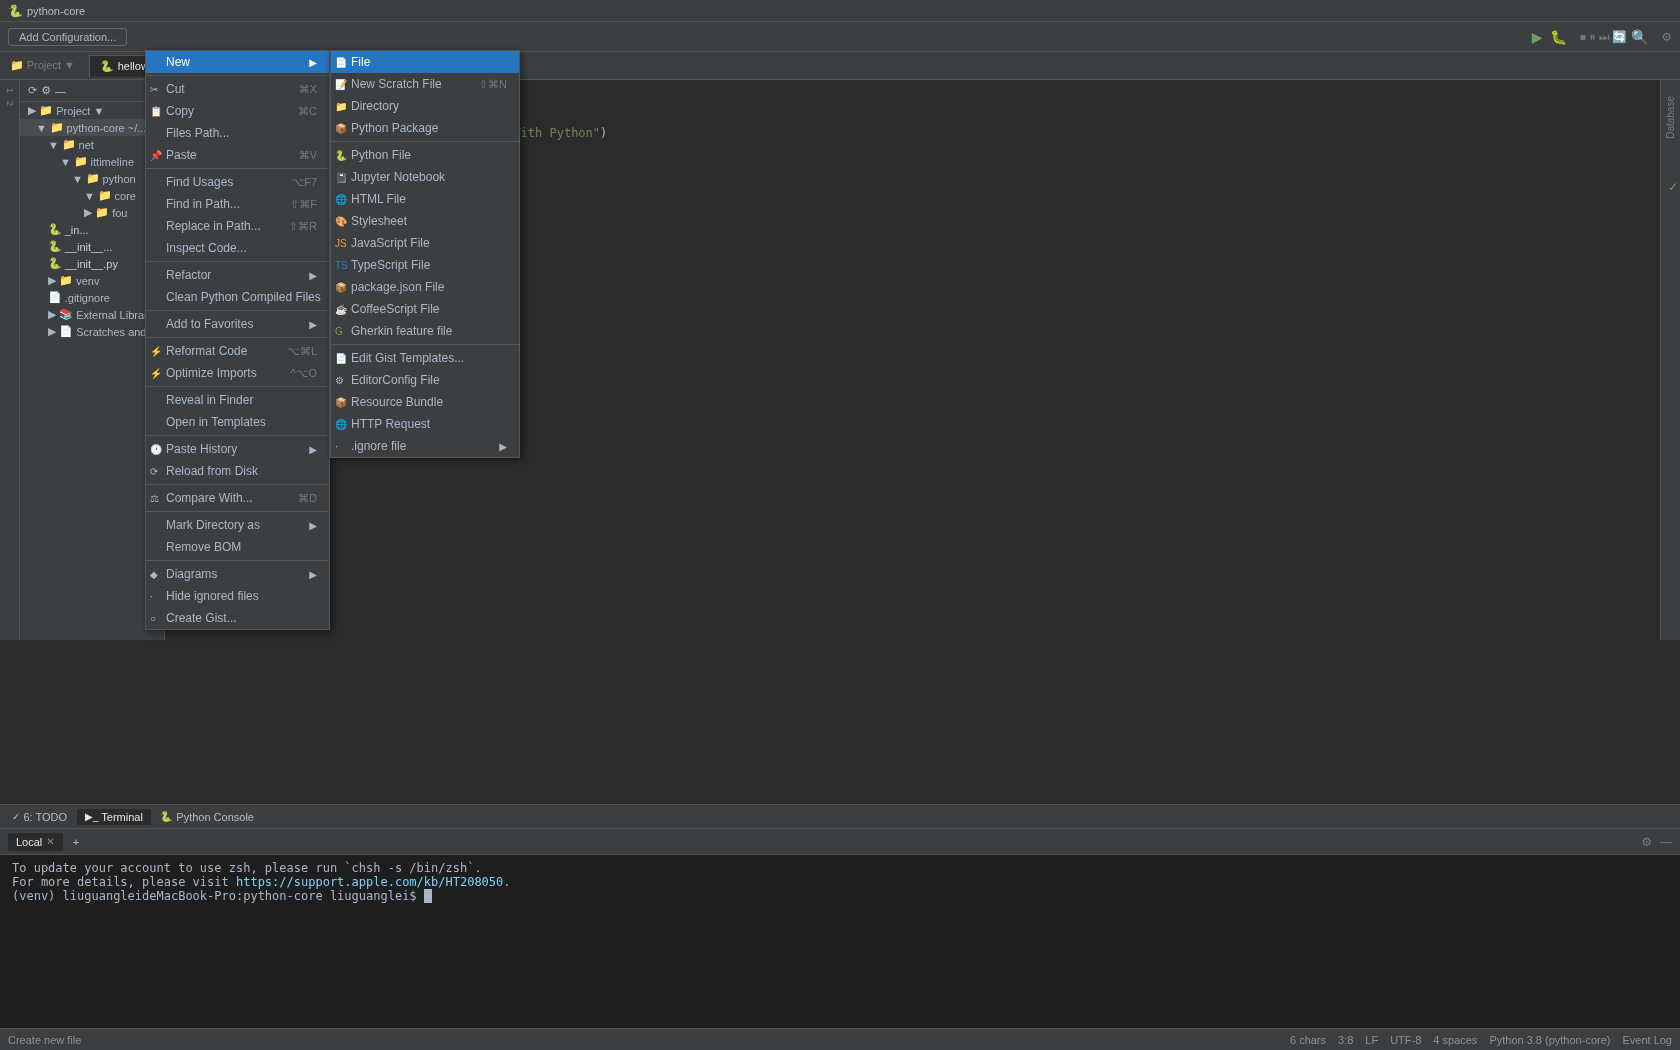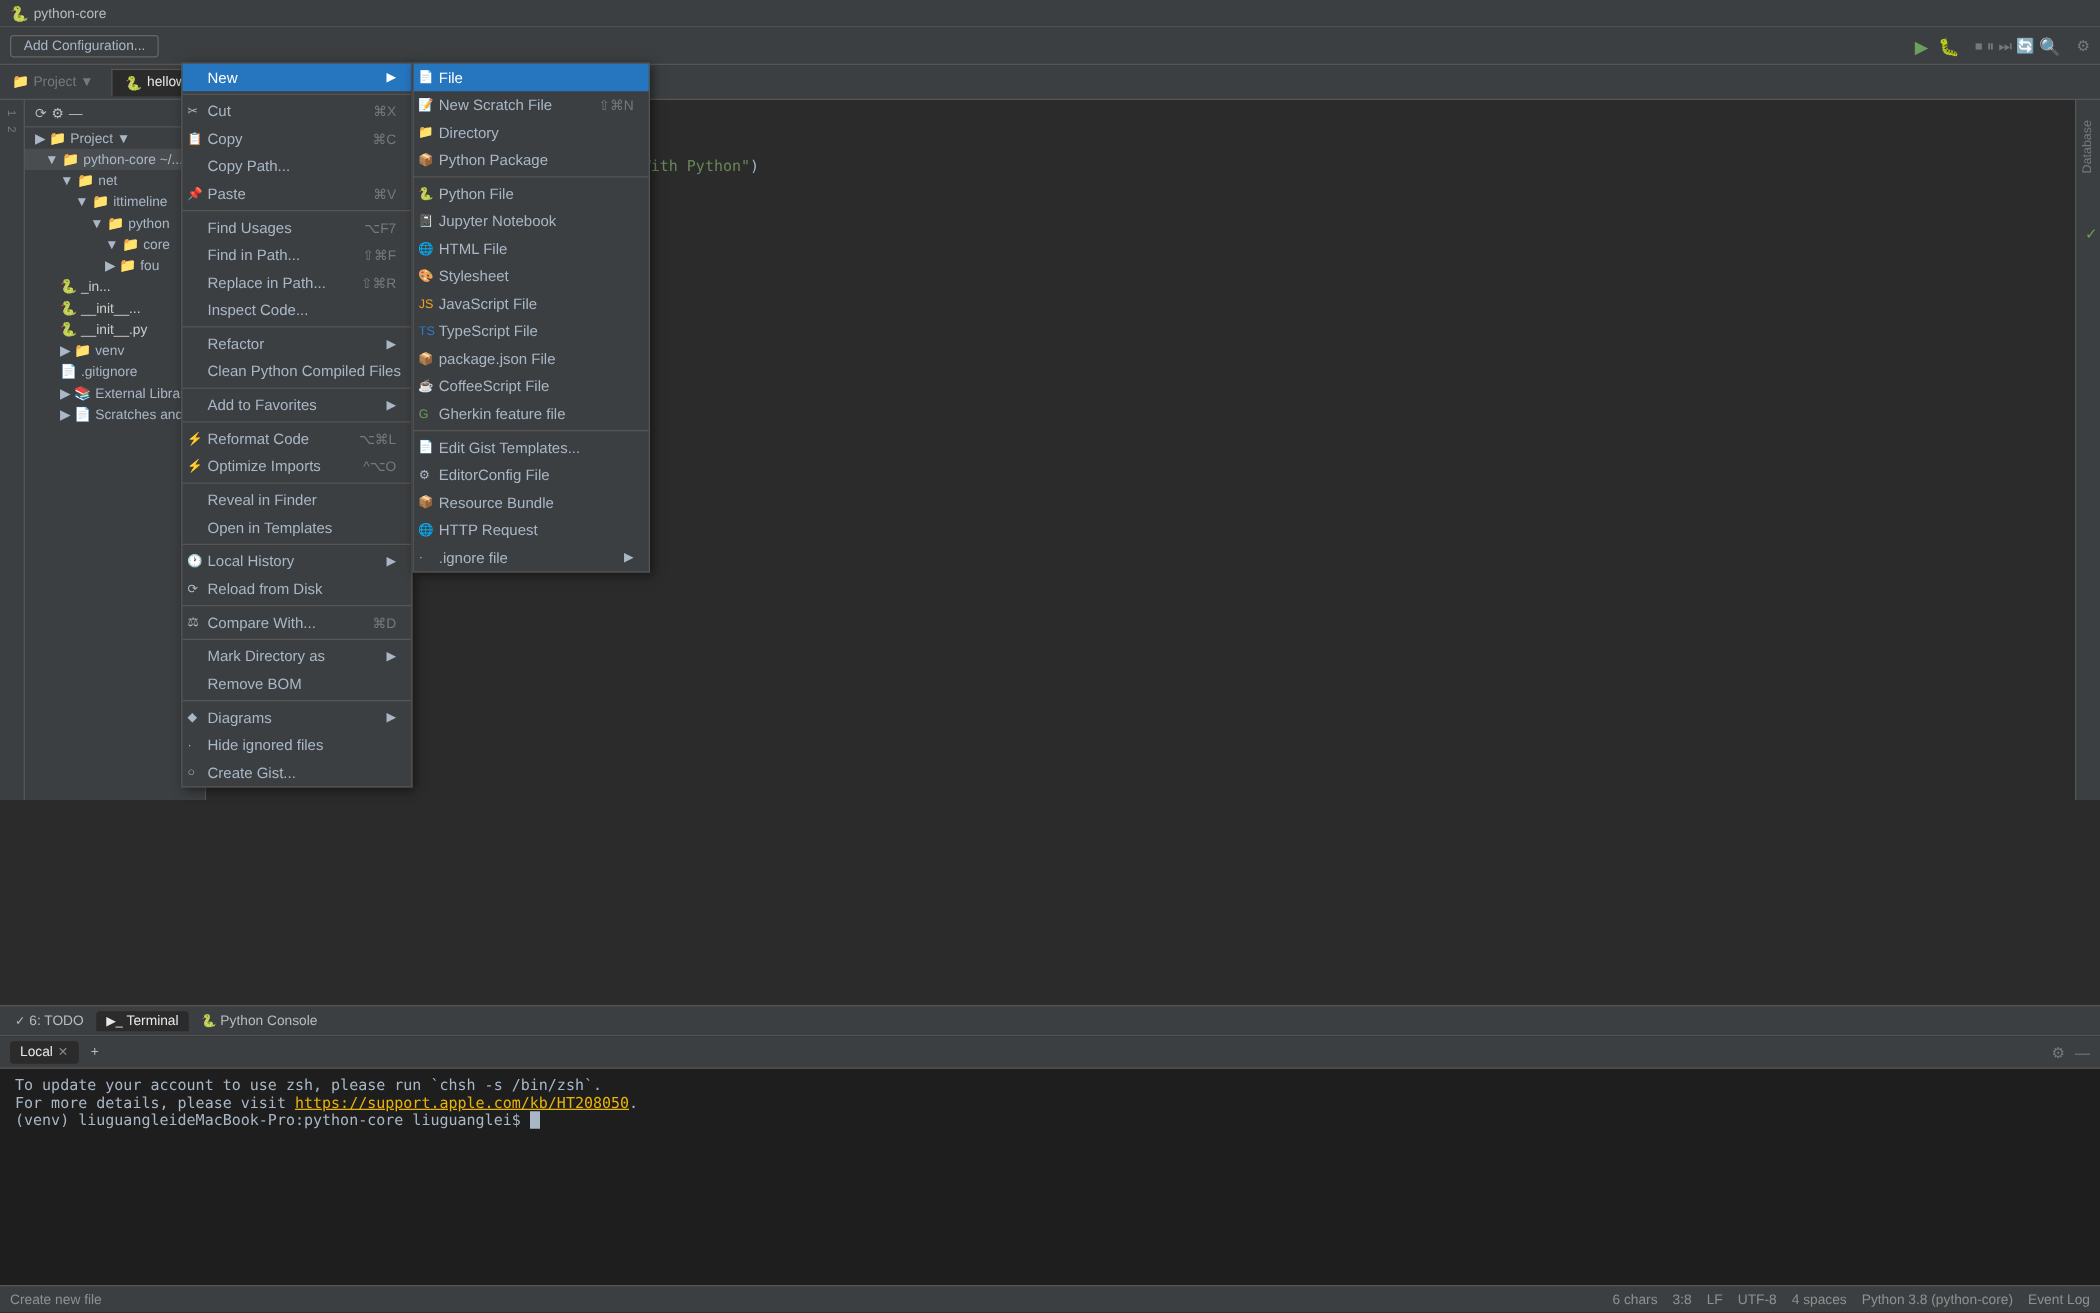--- a/index.html
+++ b/index.html
@@ -334,21 +334,21 @@
     <span style="position:absolute;left:4px;font-size:10px;">✂</span>
     <span>Cut</span>
     <span class="menu-shortcut">⌘X</span>
   </div>
   <div class="menu-item">
     <span style="position:absolute;left:4px;font-size:10px;">📋</span>
     <span>Copy</span>
     <span class="menu-shortcut">⌘C</span>
   </div>
   <div class="menu-item">
-    <span>Copy Path...</span>
+    <span>Files Path...</span>
   </div>
   <div class="menu-item">
     <span style="position:absolute;left:4px;font-size:10px;">📌</span>
     <span>Paste</span>
     <span class="menu-shortcut">⌘V</span>
   </div>
   <div class="menu-separator"></div>
   <div class="menu-item">
     <span>Find Usages</span>
     <span class="menu-shortcut">⌥F7</span>
@@ -391,21 +391,21 @@
   <div class="menu-separator"></div>
   <div class="menu-item">
     <span>Reveal in Finder</span>
   </div>
   <div class="menu-item">
     <span>Open in Templates</span>
   </div>
   <div class="menu-separator"></div>
   <div class="menu-item">
     <span style="position:absolute;left:4px;font-size:10px;">🕐</span>
-    <span>Local History</span>
+    <span>Paste History</span>
     <span class="menu-arrow">▶</span>
   </div>
   <div class="menu-item">
     <span style="position:absolute;left:4px;font-size:10px;">⟳</span>
     <span>Reload from Disk</span>
   </div>
   <div class="menu-separator"></div>
   <div class="menu-item">
     <span style="position:absolute;left:4px;font-size:10px;">⚖</span>
     <span>Compare With...</span>
@@ -535,21 +535,21 @@
       <span>Local</span>
       <span style="font-size:10px; color:#888;">✕</span>
     </div>
     <div style="padding:3px 6px; font-size:11px; color:#bbb; cursor:pointer;">+</div>
     <div style="flex:1;"></div>
     <span style="color:#787878; cursor:pointer;">⚙</span>
     <span style="color:#787878; cursor:pointer; margin-left:4px;">—</span>
   </div>
   <div id="terminal-content" style="padding:6px 12px; font-family:'Menlo','Monaco',monospace; font-size:12px; color:#a9b7c6;">
     <div>To update your account to use zsh, please run `chsh -s /bin/zsh`.</div>
-    <div>For more details, please visit <span style="color:#eab308; text-decoration:underline; cursor:pointer;">https://support.apple.com/kb/HT208050</span>.</div>
+    <div>For more details, please visit <span style="color:#7dd3fc; cursor:pointer;">https://support.apple.com/kb/HT208050</span>.</div>
     <div>(venv) liuguangleideMacBook-Pro:python-core liuguanglei$ <span style="background:#a9b7c6; width:8px; height:14px; display:inline-block; vertical-align:bottom;"></span></div>
   </div>
 </div>
 
 <div id="status-bar" style="height:22px; background:#3c3f41; border-top:1px solid #555; display:flex; align-items:center; justify-content:space-between; padding:0 8px; font-size:11px; color:#909090; position:absolute; bottom:0; left:0; right:0;">
   <div style="display:flex; align-items:center; gap:8px;">
     <span style="cursor:pointer;">Create new file</span>
   </div>
   <div style="display:flex; align-items:center; gap:12px;">
     <span style="cursor:pointer;">6 chars</span>

